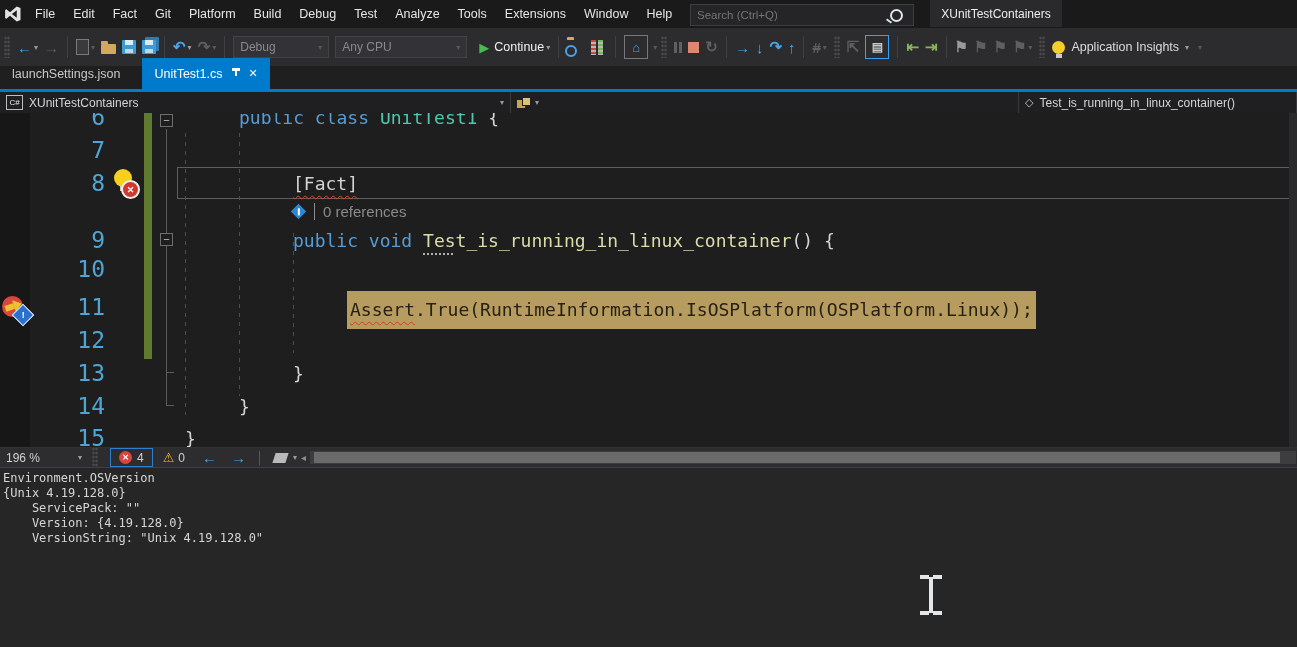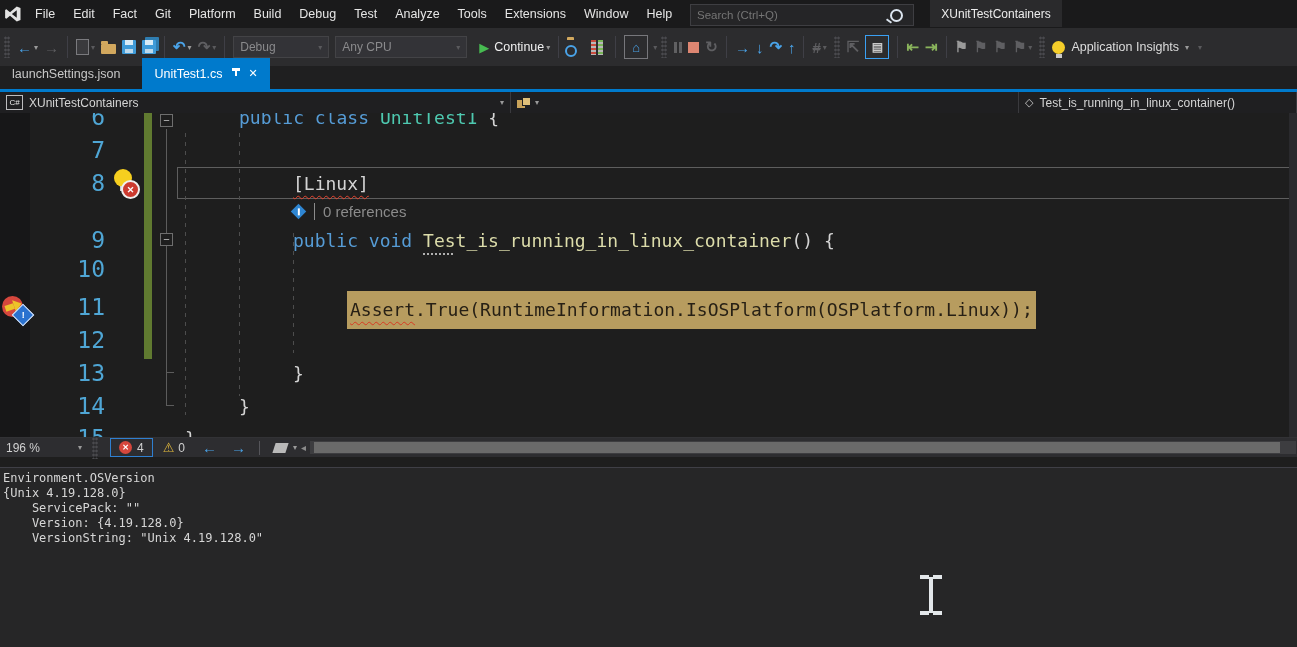--- a/index.html
+++ b/index.html
@@ -109,21 +109,21 @@
   .bp-cluster{left:2px;top:180px;width:32px;height:36px;}
   .bp-circle{position:absolute;left:0;top:3px;width:21px;height:21px;background:#d6473d;border-radius:50%;}
   .bp-arrow{position:absolute;left:3px;top:7px;width:18px;height:12px;transform:rotate(-18deg);}
   .bp-arrow .body{position:absolute;left:0;top:3px;width:9px;height:6px;background:#edc32a;}
   .bp-arrow .head{position:absolute;left:9px;top:0;width:0;height:0;border-left:8px solid #edc32a;
                   border-top:6px solid transparent;border-bottom:6px solid transparent;}
   .bp-diamond{position:absolute;left:13px;top:14px;width:14px;height:14px;background:#2b72cf;border:1px solid #e7eefa;
               transform:rotate(45deg);display:flex;align-items:center;justify-content:center;}
   .bp-diamond span{transform:rotate(-45deg);color:#fff;font-size:9px;font-weight:bold;}
   
-  .botbar{left:0;top:437px;width:1297px;height:20px;background:#2d2d30;border-top:1px solid #323235;
+  .botbar{left:0;top:447px;width:1297px;height:20px;background:#2d2d30;border-top:1px solid #323235;
           display:flex;align-items:center;color:#d0d0d0;font-size:12px;box-sizing:border-box;}
   .zoomsel{width:76px;display:flex;justify-content:space-between;align-items:center;padding:0 6px;}
   .errbox{border:1px solid #2f7fd0;height:17px;display:flex;align-items:center;gap:5px;padding:0 8px;margin-left:8px;}
   .warnbox{display:flex;align-items:center;gap:4px;padding:0 10px;}
   .erricon{width:13px;height:13px;border-radius:50%;background:#d6473d;color:#fff;font-size:8px;font-weight:bold;
            display:flex;align-items:center;justify-content:center;}
   .warnglyph{color:#e2b93d;font-size:13px;}
   .nav-arrow{color:#4aa3e8;font-size:15px;font-weight:bold;padding:0 7px;}
   .vline{width:1px;height:14px;background:#55555a;margin:0 6px;}
   .brush{width:13px;height:10px;background:#b9b9b9;transform:skewX(-18deg);margin:0 4px 0 8px;}
@@ -345,21 +345,21 @@
       <div class="abs code-row" style="top: -12px;">
         <span class="lineno">6</span>
         <span class="foldbox" style="top: 13px;">−</span>
         <span class="codetext" style="left: 239px;"><span class="tk-kw">public class </span><span class="tk-type">UnitTest1</span><span class="tk-pl"> {</span></span>
       </div>
       <div class="abs code-row" style="top: 21px;">
         <span class="lineno">7</span>
       </div>
       <div class="abs code-row" style="top: 54px;">
         <span class="lineno">8</span>
-        <span class="codetext" style="left: 293px;"><span class="tk-pl tk-sq">[Linux]</span></span>
+        <span class="codetext" style="left: 293px;"><span class="tk-pl tk-sq">[Fact]</span></span>
       </div>
       <div class="abs code-row" style="top: 86px;">
         <span class="codelens" style="left: 293px;">
           <span class="cl-diamond"></span>
           <span class="cl-text">0 references</span>
         </span>
       </div>
       <div class="abs code-row" style="top: 111px;">
         <span class="lineno">9</span>
         <span class="foldbox" style="top: 9px;">−</span>

